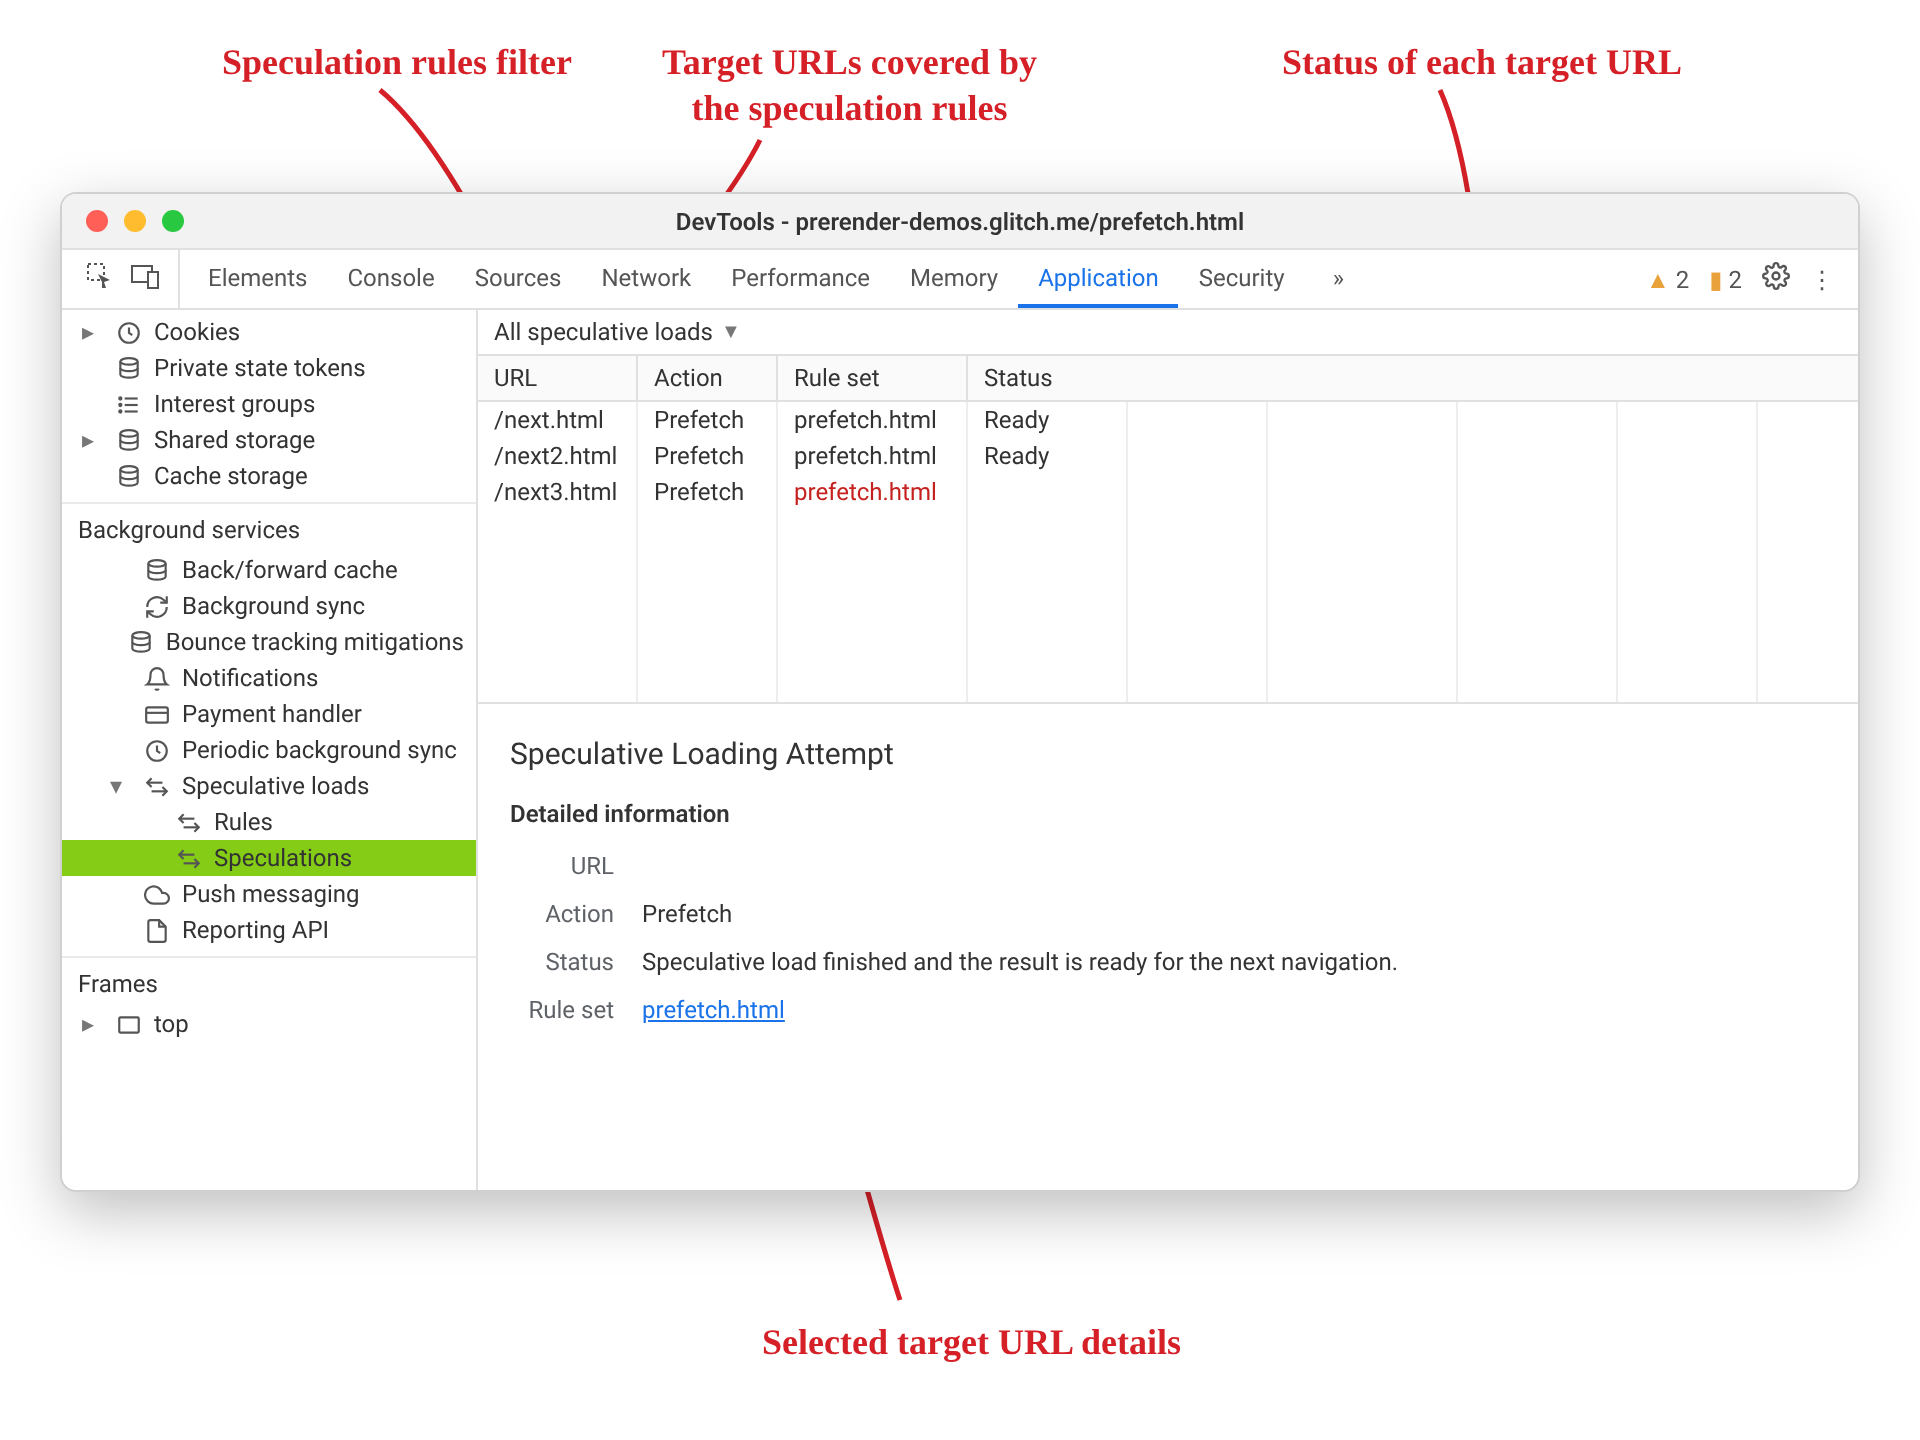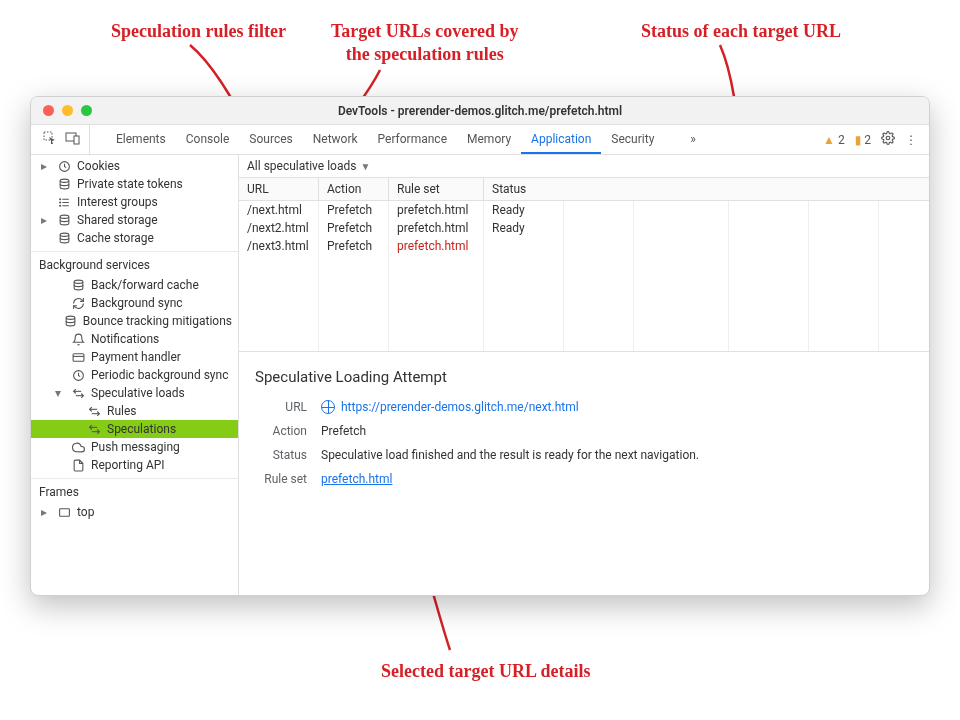--- a/index.html
+++ b/index.html
@@ -51,21 +51,21 @@
     font-size: 12px;
     font-weight: 600;
     color: #333;
   }
   .tabbar {
     height: 30px;
     border-bottom: 1px solid #e0e0e0;
     display: flex;
     align-items: stretch;
     padding: 0 4px;
-    gap: 16px;
+    gap: 4px;
   }
   .tabbar .tool-icons {
     display: flex;
     align-items: center;
     gap: 8px;
     padding: 0 8px;
     border-right: 1px solid #e0e0e0;
   }
   .tab {
     padding: 0 10px;
@@ -517,27 +517,24 @@
             <div class="trow error">
               <div class="td">/next3.html</div>
               <div class="td">Prefetch</div>
               <div class="td">prefetch.html</div>
             </div>
           </div>
       </div>
 
       <div class="detail">
         <h2>Speculative Loading Attempt</h2>
+        <div class="section-title">Detailed information</div>
 
         <div class="detail-row">
           <div class="label">URL</div>
-          <div class="value link-url">
-            <span class="globe"></span>
-            <span class="link">https://prerender-demos.glitch.me/next.html</span>
-          </div>
         </div>
         <div class="detail-row">
           <div class="label">Action</div>
           <div class="value">Prefetch</div>
         </div>
         <div class="detail-row">
           <div class="label">Status</div>
           <div class="value">Speculative load finished and the result is ready for the next navigation.</div>
         </div>
         <div class="detail-row">

